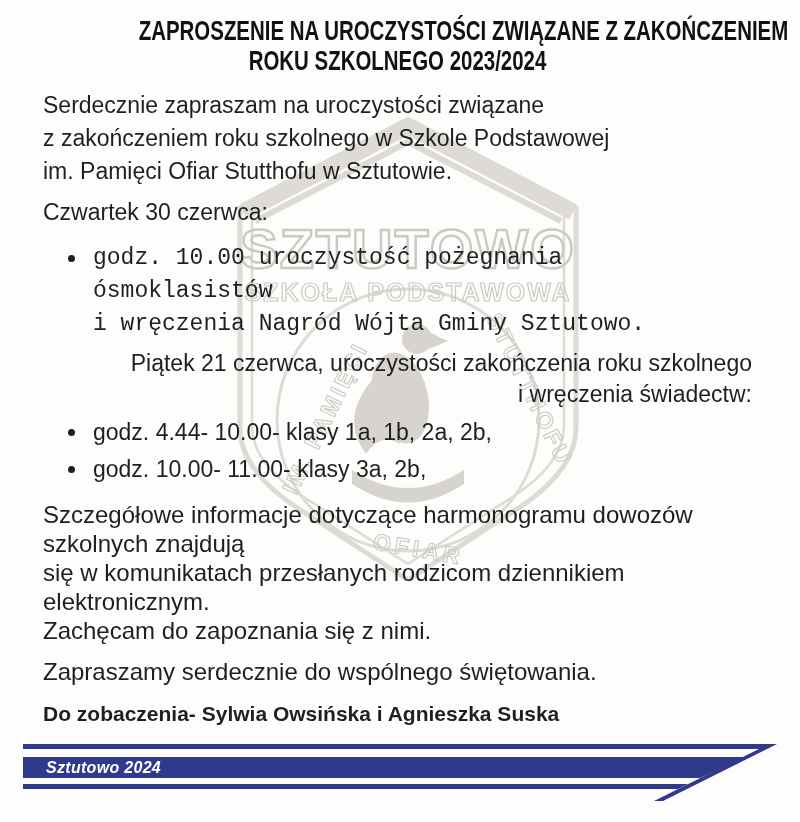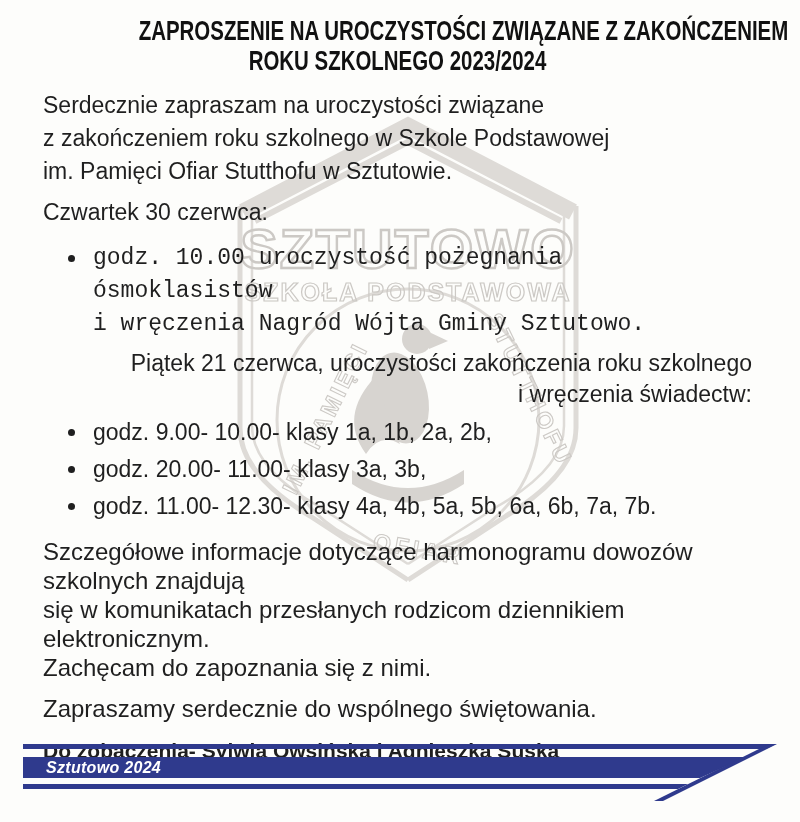--- a/index.html
+++ b/index.html
@@ -84,23 +84,22 @@
 
     <ul class="ul-thursday">
       <li>godz. 10.00 uroczystość pożegnania ósmoklasistów
 i wręczenia Nagród Wójta Gminy Sztutowo.</li>
     </ul>
 
     <p class="body p-friday">Piątek 21 czerwca, uroczystości zakończenia roku szkolnego
 i wręczenia świadectw:</p>
 
     <ul class="ul-friday">
-      <li>godz. 9.00- 10.00-  klasy 1a, 1b, 2a, 2b,</li>
-      <li>godz. 20.00- 11.00- klasy 3a, 3b,</li>
-      <li>godz. 11.00- 12.30- klasy 4a, 4b, 5a, 5b, 6a, 6b, 7a, 7b.</li>
+      <li>godz. 4.44- 10.00-  klasy 1a, 1b, 2a, 2b,</li>
+      <li>godz. 10.00- 11.00- klasy 3a, 2b,</li>
     </ul>
 
     <p class="small">Szczegółowe informacje dotyczące harmonogramu dowozów szkolnych znajdują
 się w komunikatach przesłanych rodzicom dziennikiem elektronicznym.
 Zachęcam do zapoznania się z nimi.</p>
 
     <p class="body invite">Zapraszamy serdecznie do wspólnego świętowania.</p>
 
     <p class="sign">Do zobaczenia- Sylwia Owsińska i Agnieszka Suska</p>
   </div>

